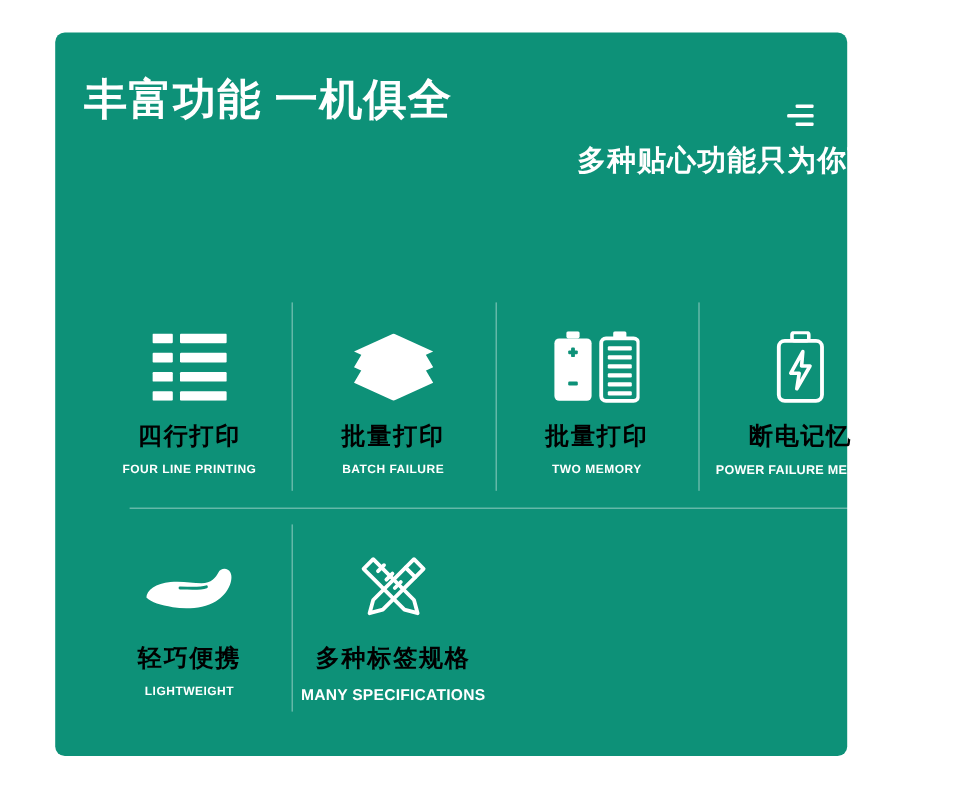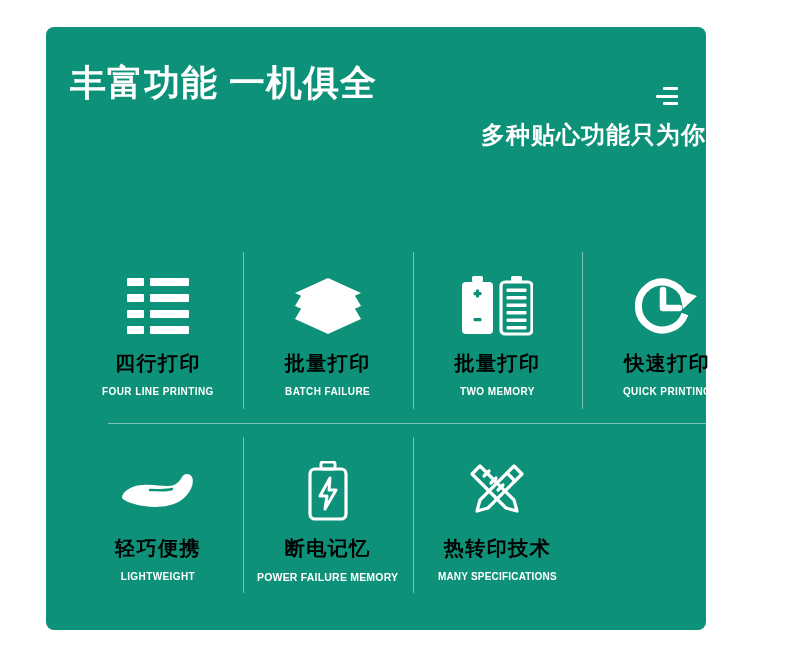--- a/index.html
+++ b/index.html
@@ -142,21 +142,21 @@
     font-weight: bold;
     letter-spacing: 0.4px;
     margin-top: 9px;
     white-space: nowrap;
   }
   .label-en.tiny {
     font-size: 10.5px;
     letter-spacing: 0.2px;
   }
   .label-en.small {
-    font-size: 10px;
+    font-size: 13px;
     letter-spacing: 0.2px;
   }
 </style>
 </head>
 <body>
 
 <div class="page">
   <div class="panel">
 
     <div class="header">
@@ -231,69 +231,58 @@
               <rect x="45.5" y="35" width="20" height="3.6" rx="1"></rect>
               <rect x="45.5" y="42.5" width="20" height="3.6" rx="1"></rect>
               <rect x="45.5" y="50" width="20" height="3.6" rx="1"></rect>
             </g>
           </svg>
         </div>
         <div class="label-cn">批量打印</div>
         <div class="label-en">TWO MEMORY</div>
       </div>
 
-      <div class="cell">
-        <div class="icon-wrap">
-          <svg width="64" height="60" viewBox="0 0 64 60">
-            <path d="M50 22 A24 24 0 1 0 50 38" fill="none" stroke="#ffffff" stroke-width="7" stroke-linecap="butt"></path>
-            <path d="M28 14 L28 32 L44 32" fill="none" stroke="#ffffff" stroke-width="6.5" stroke-linecap="round" stroke-linejoin="round"></path>
-            <path d="M44 14 L62 20 L48 33 Z" fill="#ffffff"></path>
-          </svg>
-        </div>
-        <div class="label-cn">快速打印</div>
-        <div class="label-en">QUICK PRINTING</div>
-      </div>
-
-      <div class="cell">
-        <div class="icon-wrap">
-          <svg width="76" height="46" viewBox="0 0 76 46">
-            <path d="M2 30 C2 24 10 18 22 17 C32 16 40 18 48 18 C56 18 60 13 62 9 C64 5 70 5 72 9 C75 15 70 27 60 33 C50 39 36 40 24 38 C14 36.5 6 34 2 30 Z" fill="#ffffff"></path>
-            <path d="M30 22 C38 22 46 23 52 21" fill="none" stroke="#0d9178" stroke-width="2.4" stroke-linecap="round"></path>
-          </svg>
-        </div>
-        <div class="label-cn">轻巧便携</div>
-        <div class="label-en">LIGHTWEIGHT</div>
-      </div>
 
       <div class="cell">
         <div class="icon-wrap">
           <svg width="48" height="60" viewBox="0 0 48 60">
             <rect x="17" y="1" width="14" height="7" rx="2" fill="none" stroke="#ffffff" stroke-width="3"></rect>
             <rect x="6" y="8" width="36" height="50" rx="5" fill="none" stroke="#ffffff" stroke-width="3.2"></rect>
             <path d="M26 17 L16 35 L23 35 L21 48 L32 29 L25 29 Z" fill="none" stroke="#ffffff" stroke-width="3" stroke-linejoin="round"></path>
           </svg>
         </div>
         <div class="label-cn">断电记忆</div>
         <div class="label-en tiny">POWER FAILURE MEMORY</div>
       </div>
 
       <div class="cell">
         <div class="icon-wrap">
+          <svg width="76" height="46" viewBox="0 0 76 46">
+            <path d="M2 30 C2 24 10 18 22 17 C32 16 40 18 48 18 C56 18 60 13 62 9 C64 5 70 5 72 9 C75 15 70 27 60 33 C50 39 36 40 24 38 C14 36.5 6 34 2 30 Z" fill="#ffffff"></path>
+            <path d="M30 22 C38 22 46 23 52 21" fill="none" stroke="#0d9178" stroke-width="2.4" stroke-linecap="round"></path>
+          </svg>
+        </div>
+        <div class="label-cn">轻巧便携</div>
+        <div class="label-en">LIGHTWEIGHT</div>
+      </div>
+
+      <div class="cell">
+        <div class="icon-wrap">
           <svg width="62" height="62" viewBox="0 0 62 62">
             <g fill="none" stroke="#ffffff" stroke-width="3.2" stroke-linejoin="round" stroke-linecap="round">
 
               <path d="M48 6 L56 14 L22 48 L11 51 L14 40 Z"></path>
               <path d="M41 13 L49 21"></path>
 
               <path d="M14 6 L6 14 L40 48 L51 51 L48 40 Z"></path>
               <path d="M18 16 L23 11"></path>
               <path d="M25 23 L30 18"></path>
               <path d="M32 30 L37 25"></path>
             </g>
           </svg>
         </div>
-        <div class="label-cn">热转印技术</div>
+        <div class="label-cn">多种标签规格</div>
         <div class="label-en small">MANY SPECIFICATIONS</div>
       </div>
 
     </div>
   </div>
 </div>
 
 </body></html>

